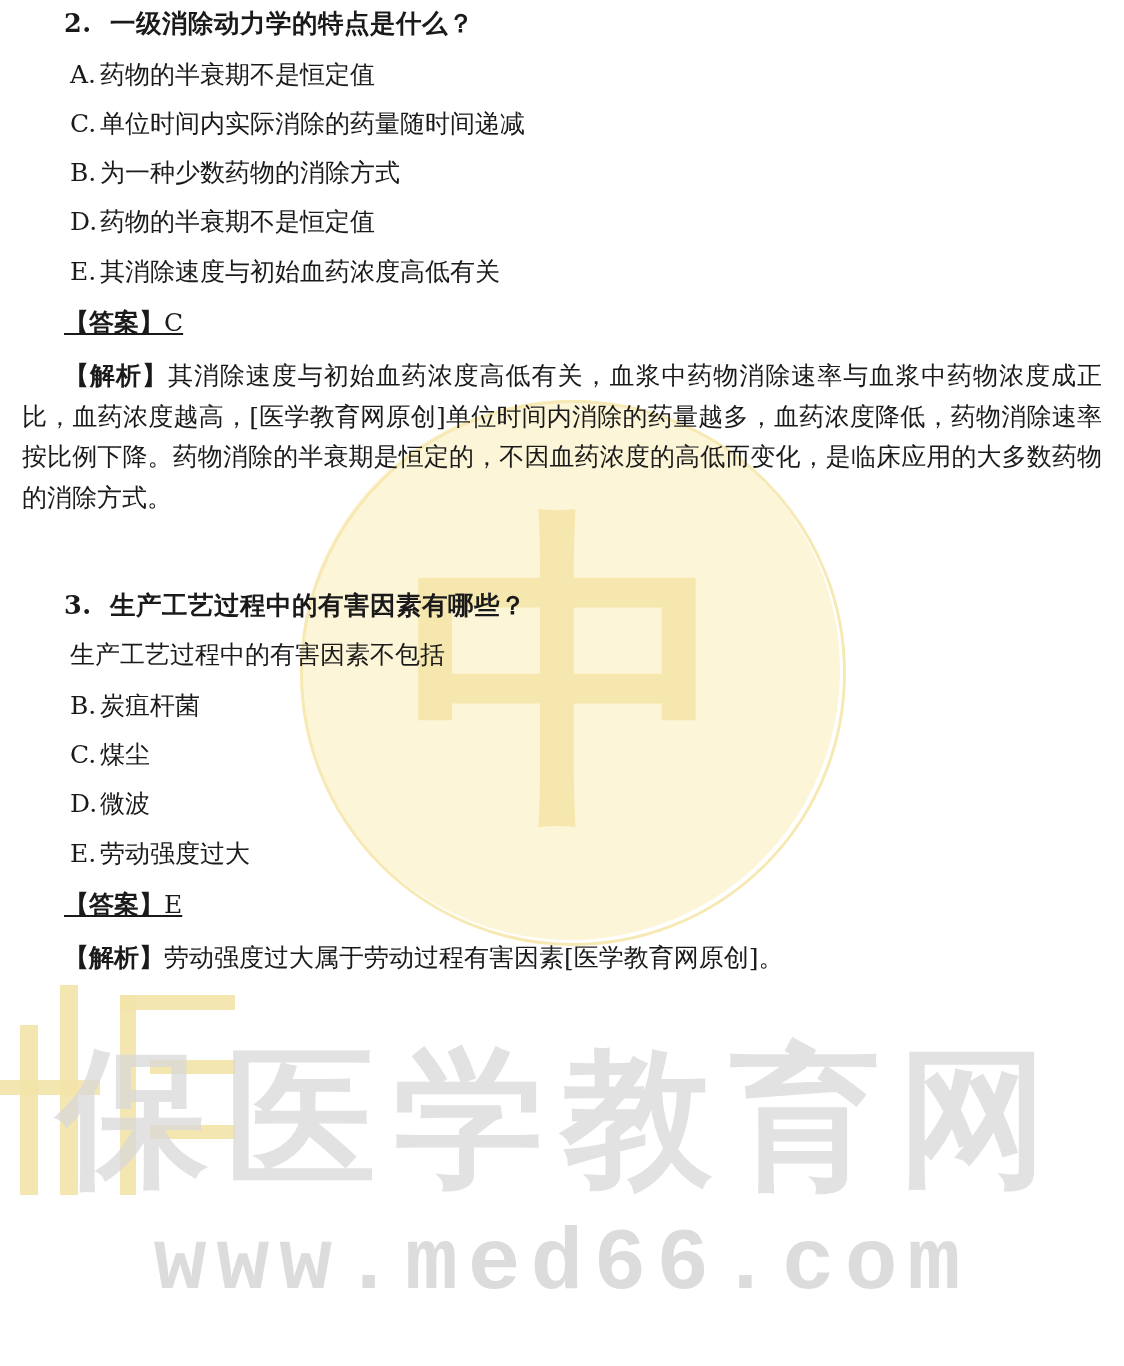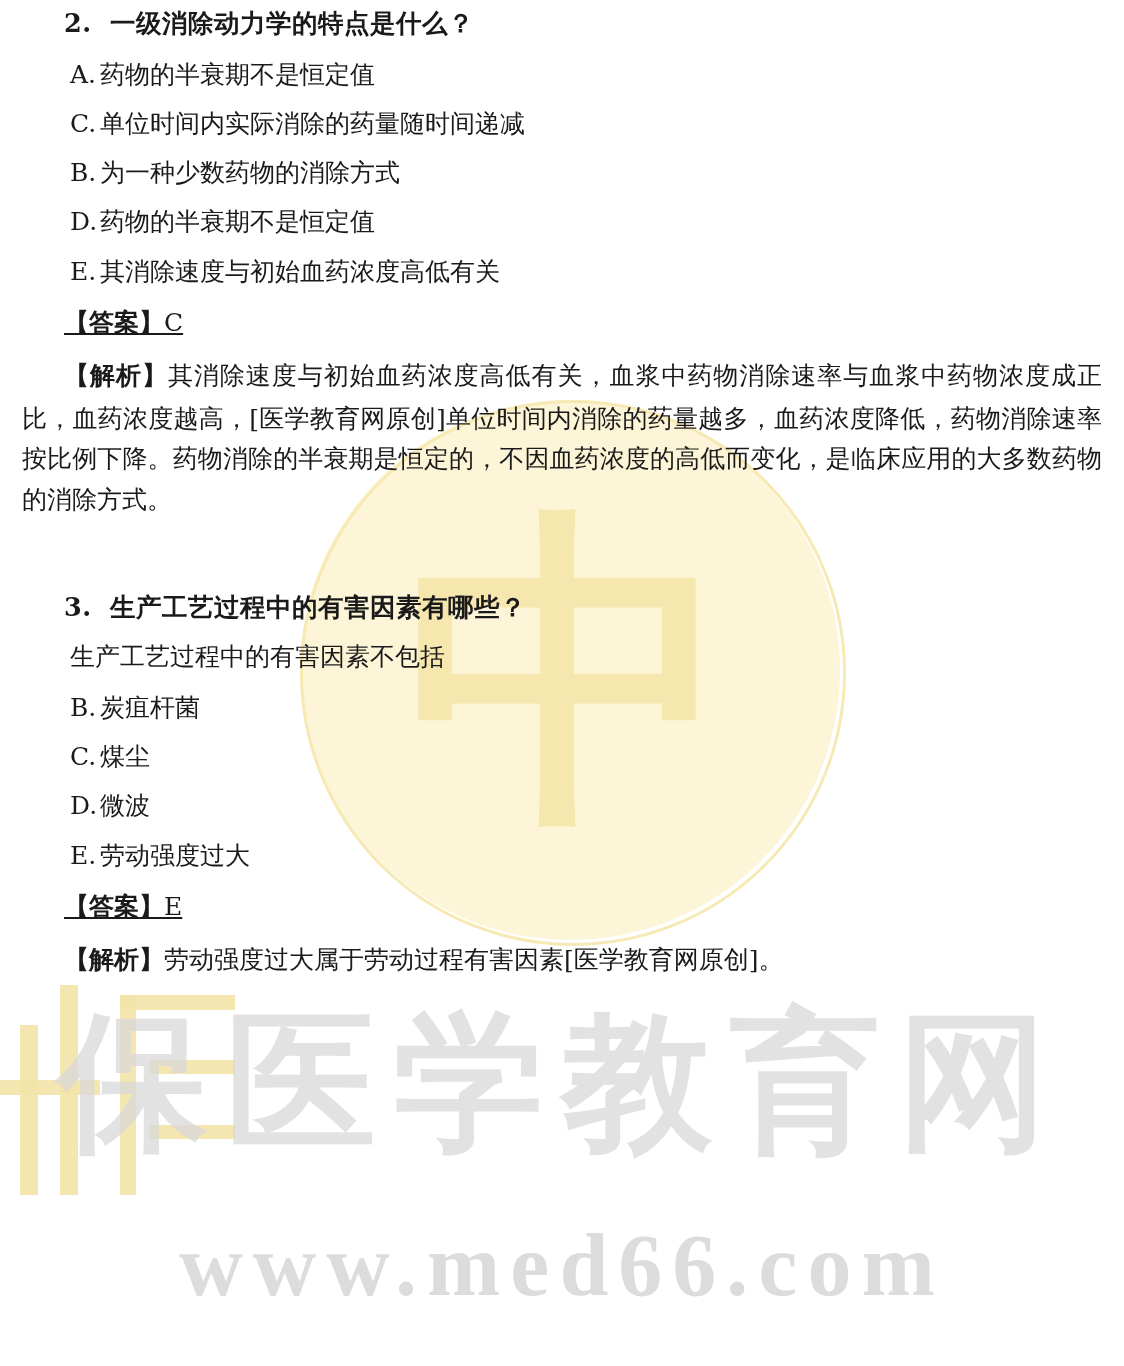--- a/index.html
+++ b/index.html
@@ -53,38 +53,38 @@
     justify-content: center;
     font-family: "DejaVu Serif", "Liberation Serif", serif;
     font-size: 330px;
     line-height: 1;
     color: #f6e7ae;
     font-weight: 700;
   }
   .wm-big-text {
     position: absolute;
     left: 0px;
-    top: 984px;
+    top: 1020px;
     width: 1124px;
     text-align: center;
     font-family: "DejaVu Sans", "Liberation Sans", sans-serif;
     font-size: 150px;
     letter-spacing: 18px;
     font-weight: 700;
     color: #d9d9d9;
     opacity: 0.75;
     white-space: nowrap;
   }
   .wm-url {
     position: absolute;
     left: 0px;
     top: 1215px;
     width: 1124px;
     text-align: center;
-    font-family: Liberation Serif, serif;
+    font-family: Liberation Mono, monospace;
     font-size: 88px;
     letter-spacing: 10px;
     font-weight: 700;
     color: #d4d4d4;
     opacity: 0.8;
     white-space: nowrap;
   }
   .wm-bars {
     position: absolute;
     left: 0px;
@@ -148,21 +148,21 @@
     font-weight: 400;
     font-family: "DejaVu Serif", "Liberation Serif", serif;
   }
   .explain {
     font-size: 25px;
     line-height: 1.62;
     padding: 16px 0 0 0;
     text-align: justify;
     text-indent: 42px;
   }
-  .explain .tag { font-weight: 600; font-family: Liberation Mono, monospace; }
+  .explain .tag { font-weight: 600; }
   .gap { height: 64px; }
 </style>
 </head>
 <body>
 
 <div class="wm-layer">
   <div class="wm-circle"></div>
   <div class="wm-circle-inner"></div>
   <div class="wm-zhong">中</div>
   <div class="wm-bars">

